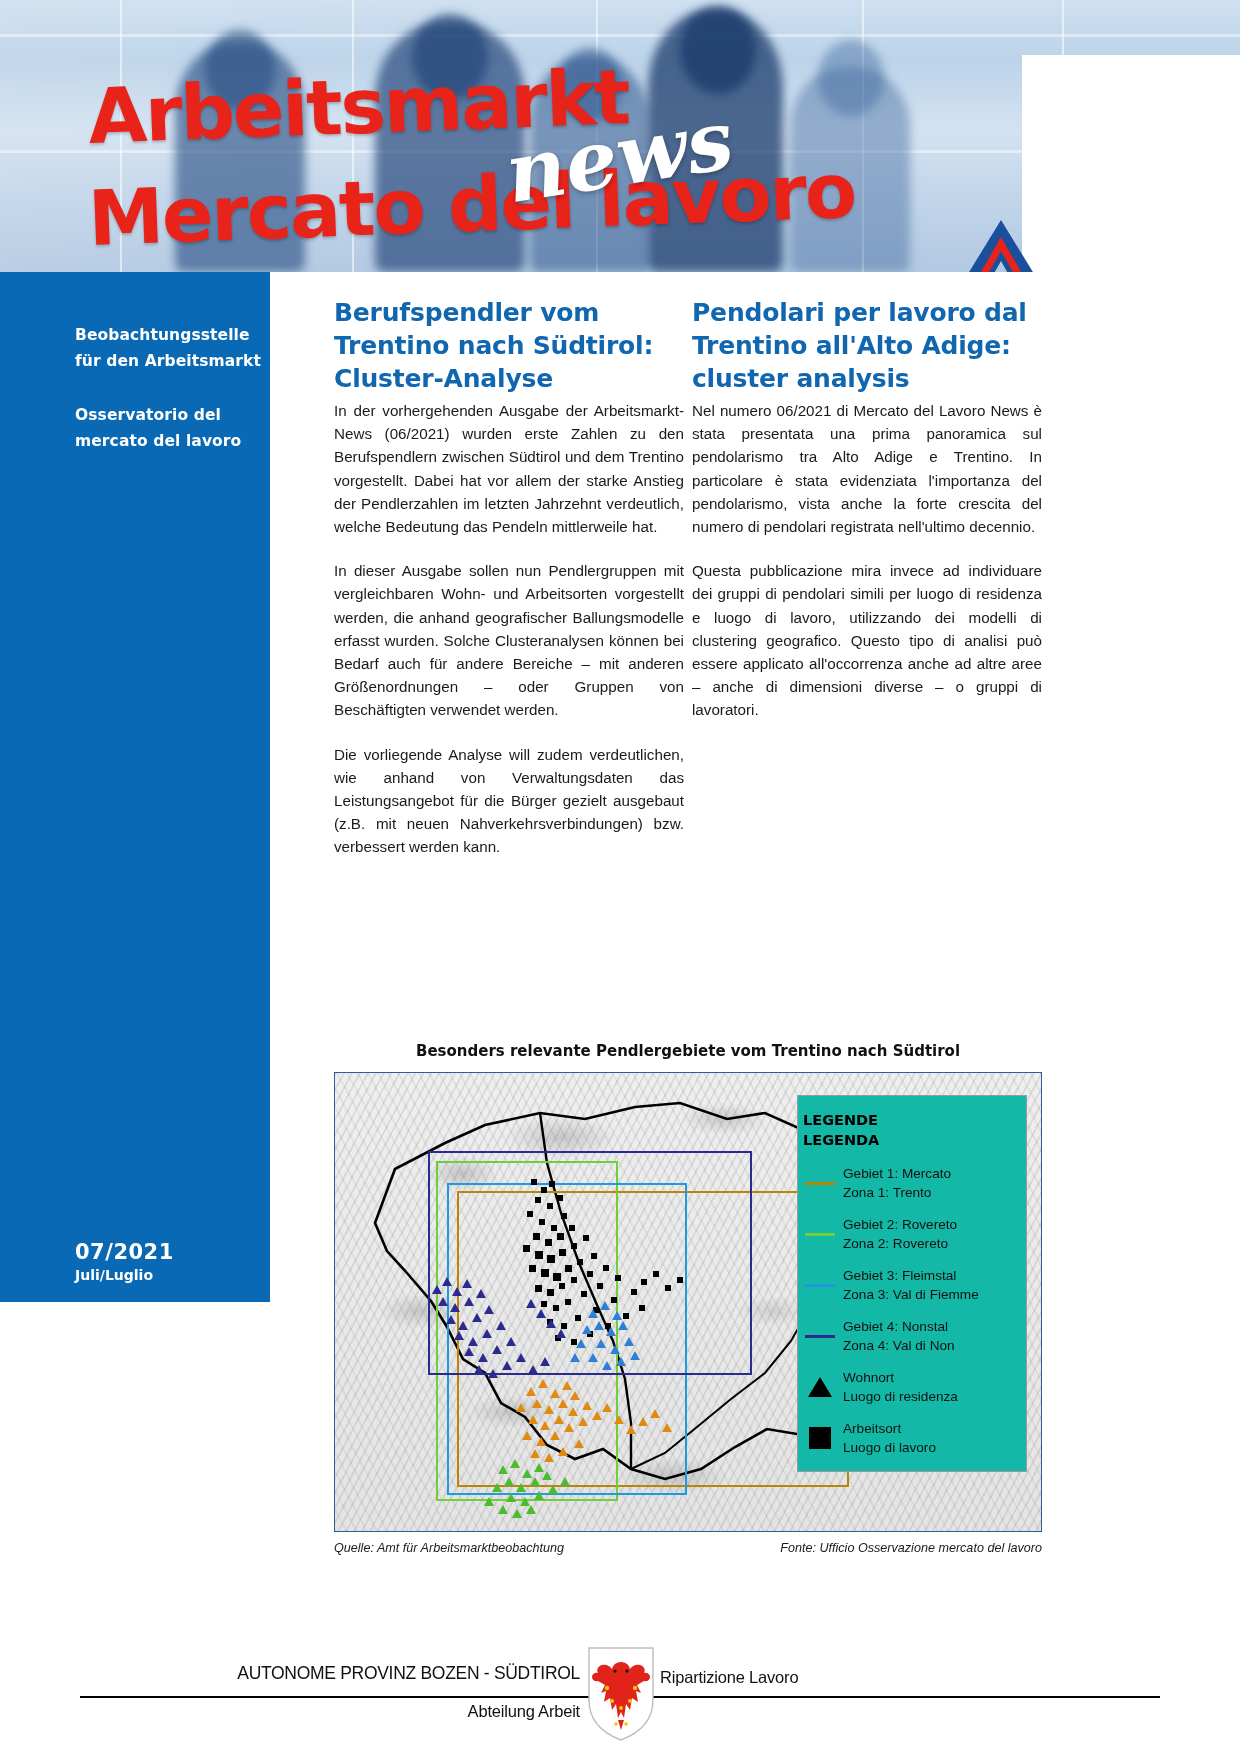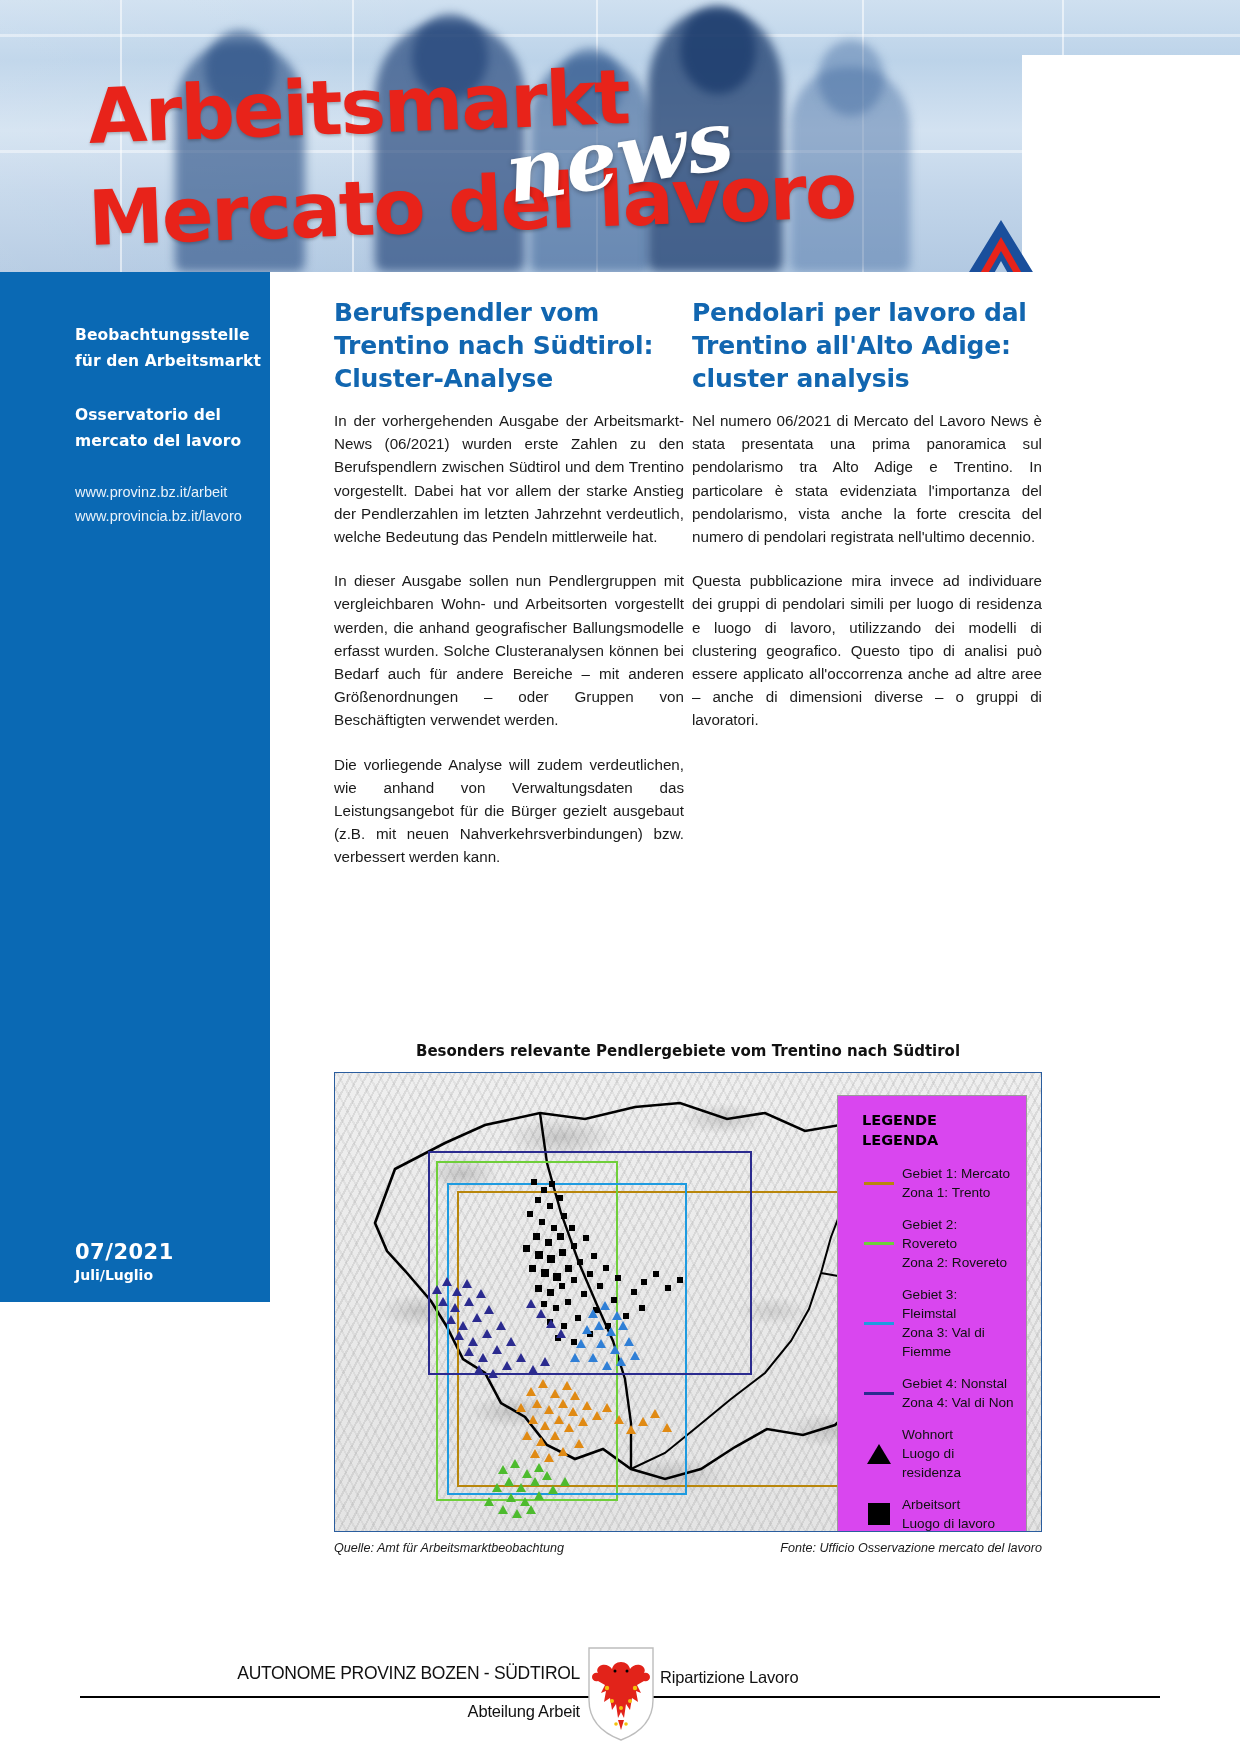--- a/index.html
+++ b/index.html
@@ -83,21 +83,21 @@
   }
   .sb-date-txt { font-weight:bold; font-size:14px; margin-top:3px;
     font-family:"DejaVu Sans", sans-serif; }
 
   
   .col { position:absolute; width:350px; top:296px; }
   .col-de { left:334px; }
   .col-it { left:692px; }
   .col-title {
     color:#1166B0; font-weight:bold; font-size:25px; line-height:33px;
-    font-family:"DejaVu Sans", sans-serif; margin-bottom:14px;
+    font-family:"DejaVu Sans", sans-serif; margin-bottom:4px;
     letter-spacing:-0.2px;
   }
   .col p {
     font-size:15.2px; line-height:23.2px; color:#1a1a1a; text-align:justify;
     margin-bottom:21px; hyphens:auto;
   }
 
   
   .figure { position:absolute; left:334px; top:1040px; width:708px; }
   .fig-title {
@@ -123,22 +123,22 @@
       radial-gradient(ellipse 70px 28px at 70% 78%, rgba(115,115,115,0.28), transparent 62%),
       radial-gradient(ellipse 60px 24px at 62% 52%, rgba(120,120,120,0.22), transparent 62%),
       repeating-linear-gradient(118deg, rgba(130,130,130,0.18) 0 2px, rgba(255,255,255,0) 2px 7px),
       repeating-linear-gradient(62deg, rgba(140,140,140,0.13) 0 2px, rgba(255,255,255,0) 2px 9px),
       linear-gradient(#efefef, #e4e4e4);
   }
 
   .zone-rect { position:absolute; border-width:2px; border-style:solid; background:transparent; }
 
   .legend {
-    position:absolute; right:14px; top:22px; width:190px;
-    background:#d946ef; border:1px solid #9a9a9a; padding:14px 12px 14px 24px;
+    position:absolute; right:14px; top:22px; width:230px;
+    background:#14b8a6; border:1px solid #9a9a9a; padding:14px 12px 14px 5px;
   }
   .legend-head {
     font-weight:bold; font-size:14.5px; line-height:20px; color:#000;
     font-family:"DejaVu Sans", sans-serif; margin-bottom:14px;
   }
   .legend-row { display:flex; align-items:center; margin-bottom:13px; }
   .legend-swatch { width:34px; flex:0 0 34px; display:flex; justify-content:center; align-items:center; }
   .legend-swatch .ln { width:30px; height:3px; }
   .legend-swatch .tri {
     width:0; height:0; border-left:12px solid transparent; border-right:12px solid transparent;
@@ -203,24 +203,20 @@
   </div>
 
   <div class="sidebar">
     <div class="sb-block" style="top:50px;">
       <div class="sb-heading">Beobachtungsstelle</div>
       <div class="sb-heading">für den Arbeitsmarkt</div>
     </div>
     <div class="sb-block" style="top:130px;">
       <div class="sb-heading">Osservatorio del</div>
       <div class="sb-heading">mercato del lavoro</div>
-    </div>
-    <div class="sb-block" style="top:208px;">
-      <div class="sb-url">www.provinz.bz.it/arbeit</div>
-      <div class="sb-url">www.provincia.bz.it/lavoro</div>
     </div>
     <div class="sb-block" style="top:968px;">
       <div class="sb-date-num">07/2021</div>
       <div class="sb-date-txt">Juli/Luglio</div>
     </div>
   </div>
 
   <div class="col col-de">
     <div class="col-title">Berufspendler vom Trentino nach Südtirol: Cluster-Analyse</div>
     <p>In der vorhergehenden Ausgabe der Arbeitsmarkt-News (06/2021) wurden erste Zahlen zu den Berufspendlern zwischen Südtirol und dem Trentino vorgestellt. Dabei hat vor allem der starke Anstieg der Pendlerzahlen im letzten Jahrzehnt verdeutlich, welche Bedeutung das Pendeln mittlerweile hat.</p>

